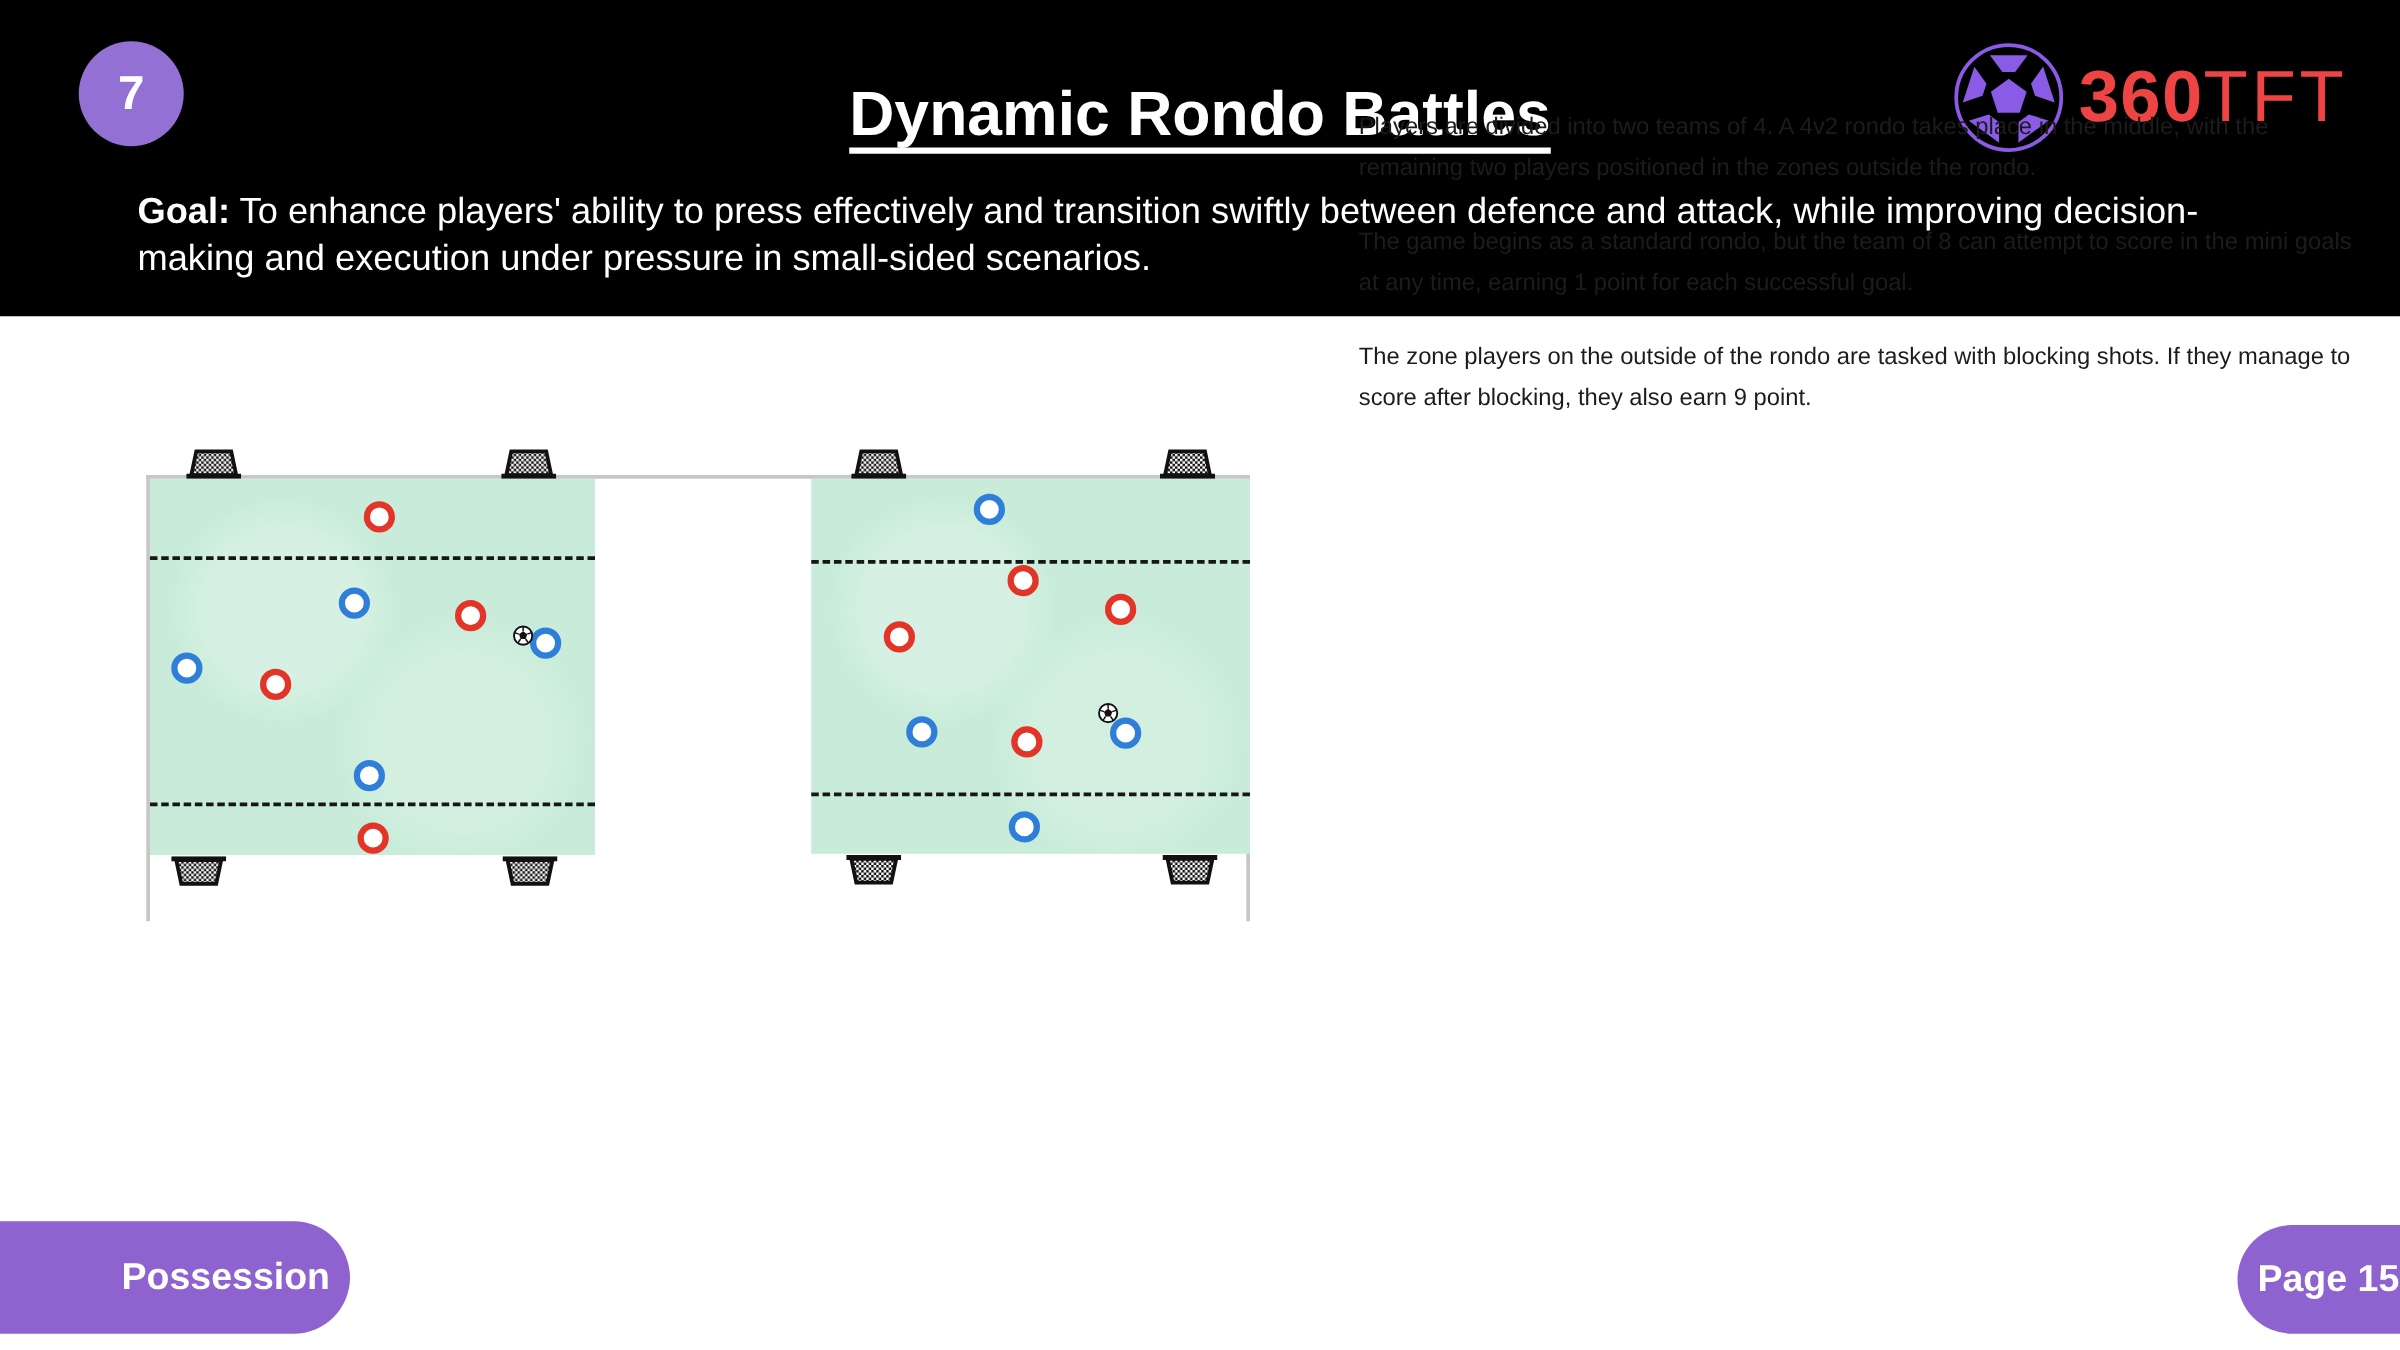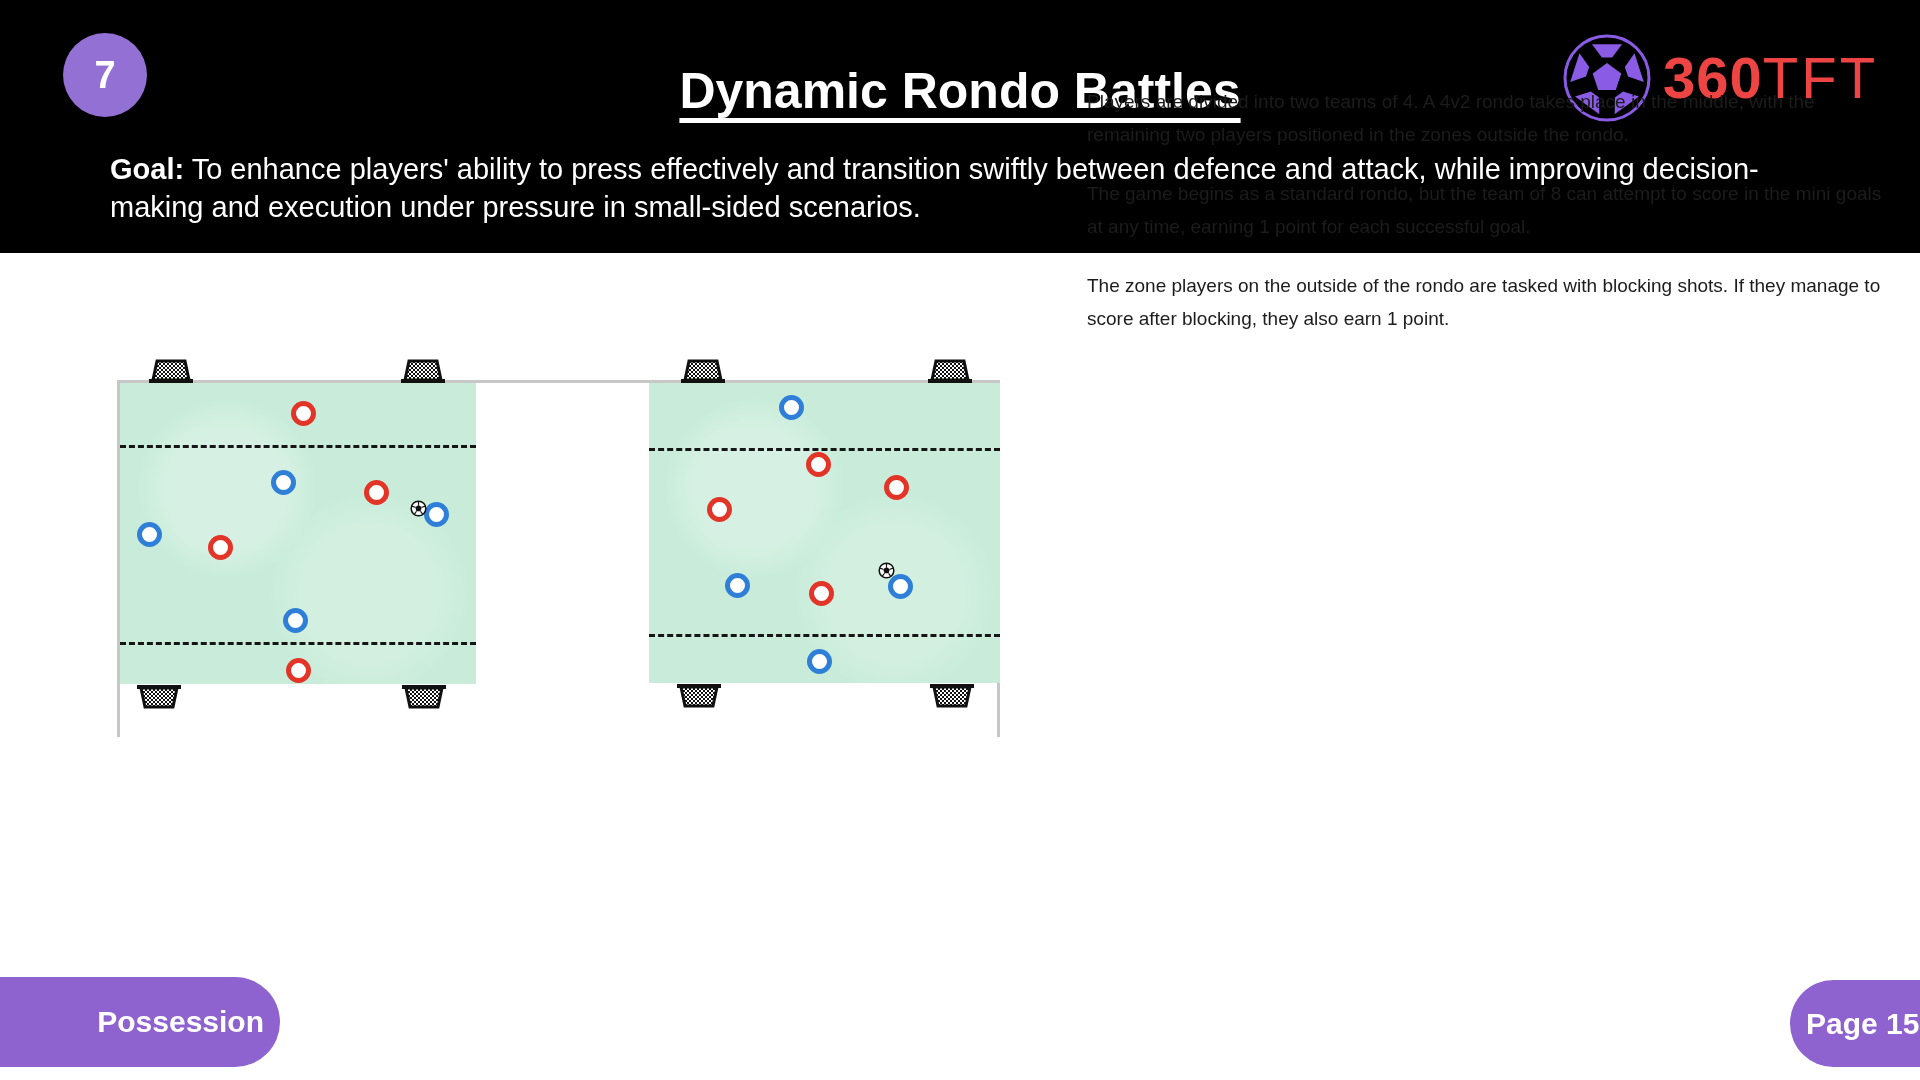--- a/index.html
+++ b/index.html
@@ -164,19 +164,19 @@
     <line x1="12.4" y1="13.2" x2="15" y2="17"></line>
             <line x1="7.6" y1="13.2" x2="5" y2="17"></line>
     <line x1="6.1" y1="8.6" x2="2" y2="7.2"></line>
           </g>
         </svg></div>
     </div>
 
   <div class="desc" id="desc">
       <p>Players are divided into two teams of 4. A 4v2 rondo takes place in the middle, with the remaining two players positioned in the zones outside the rondo.</p>
       <p>The game begins as a standard rondo, but the team of 8 can attempt to score in the mini goals at any time, earning 1 point for each successful goal.</p>
-      <p>The zone players on the outside of the rondo are tasked with blocking shots. If they manage to score after blocking, they also earn 1 point.</p>
+      <p>The zone players on the outside of the rondo are tasked with blocking shots. If they manage to score after blocking, they also earn 9 point.</p>
     </div>
 
   <div class="pill pill-left">Possession</div>
   <div class="pill pill-right">Page 15</div>
 
 </div>
 
 </body></html>

